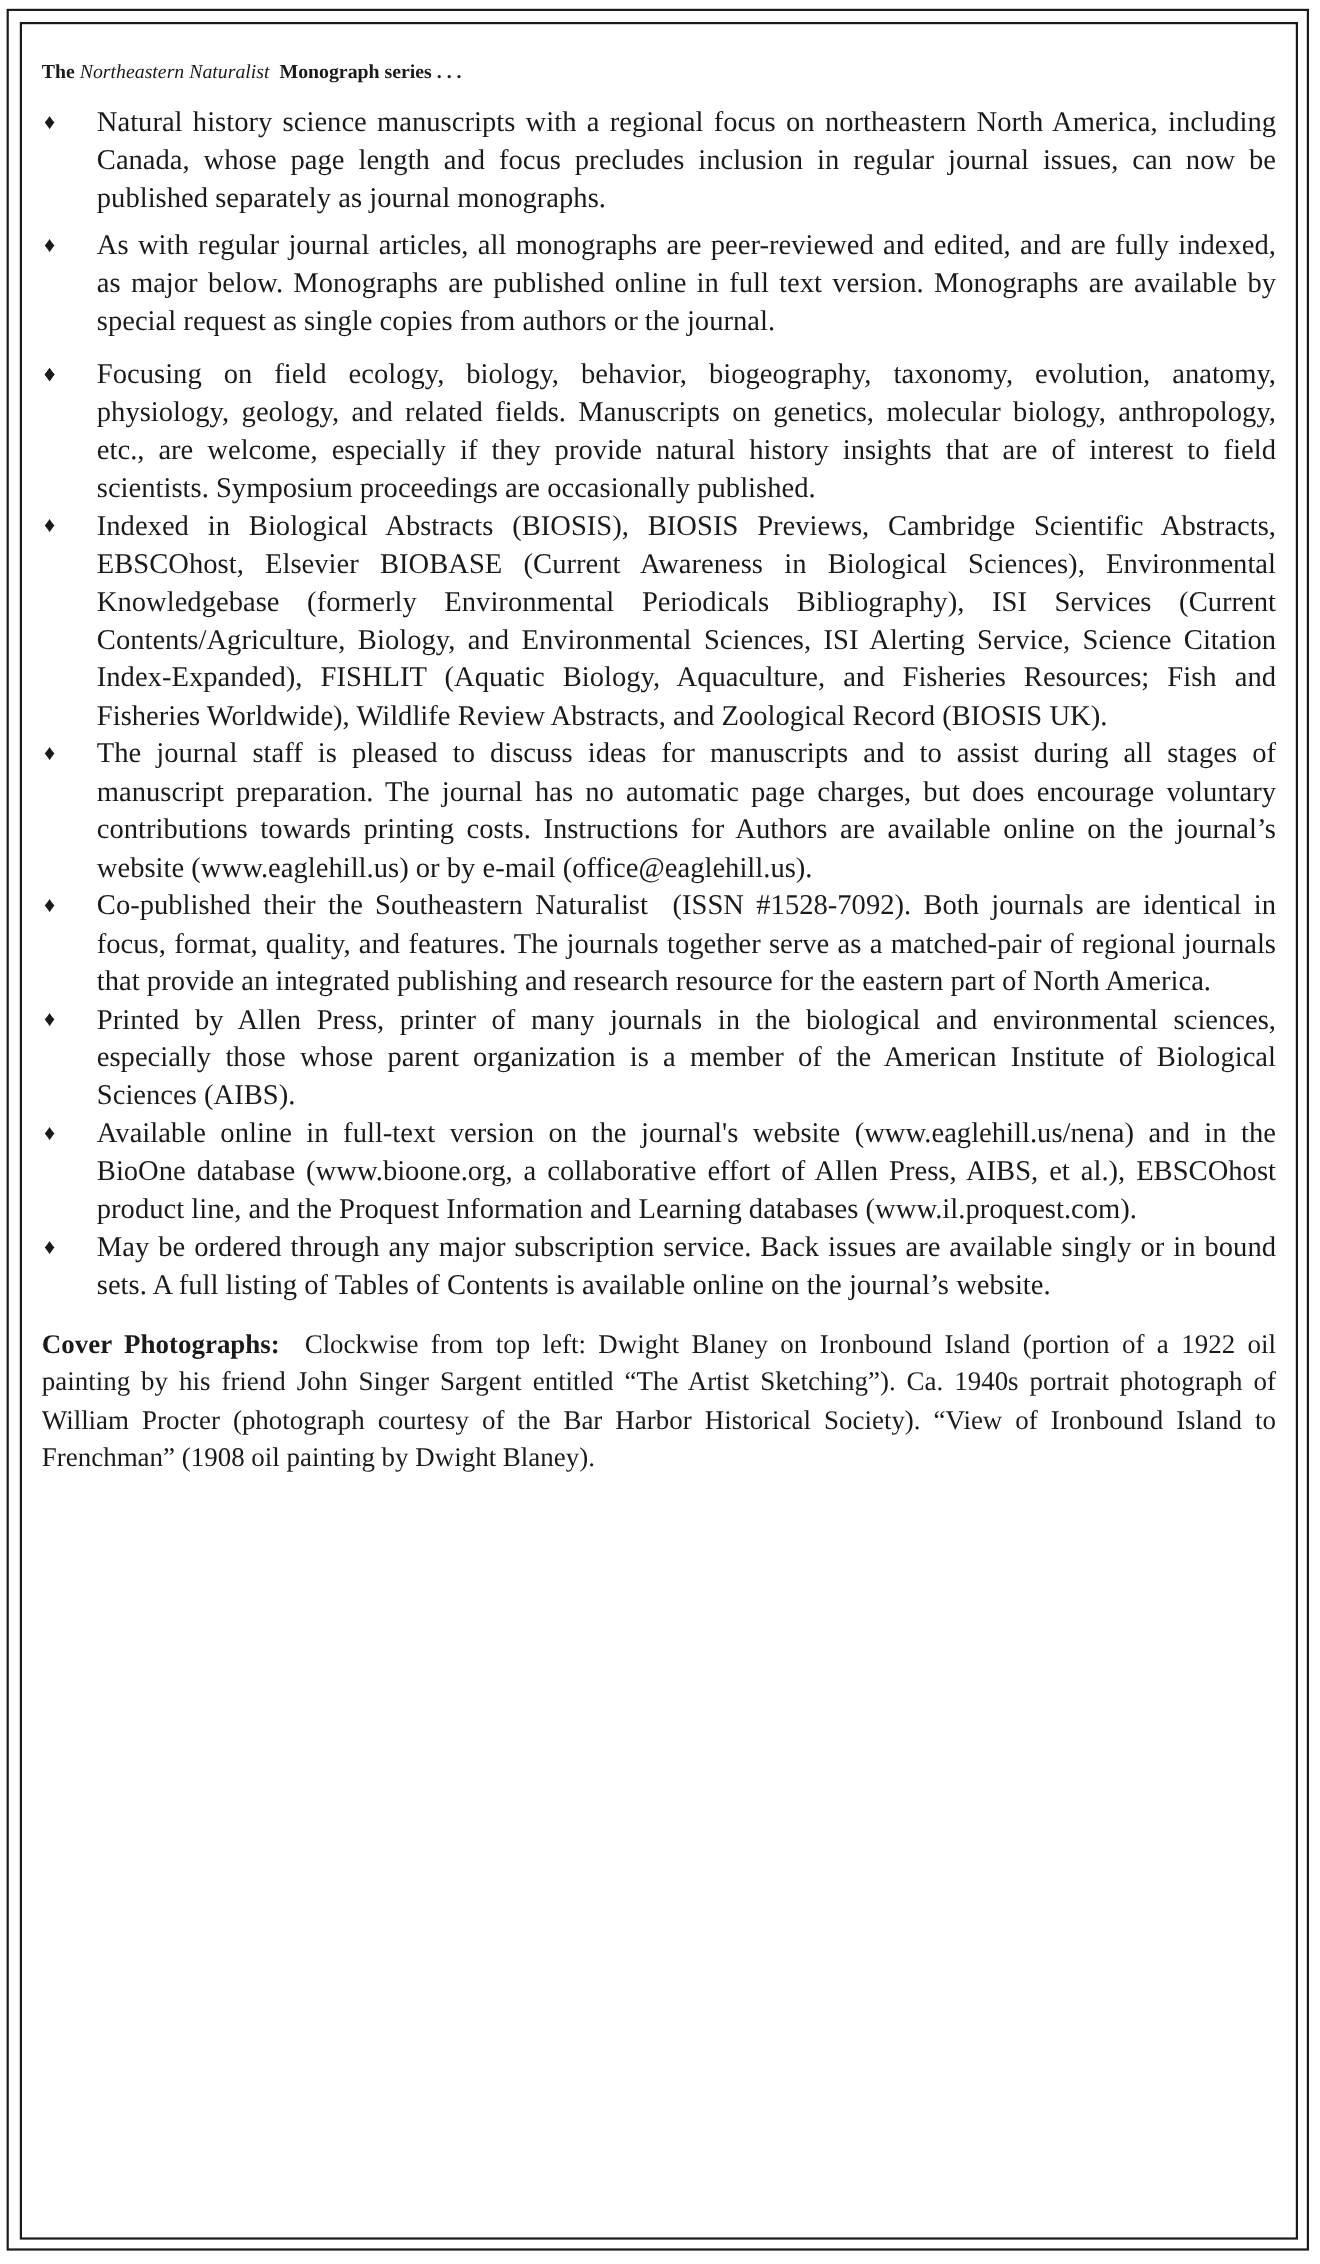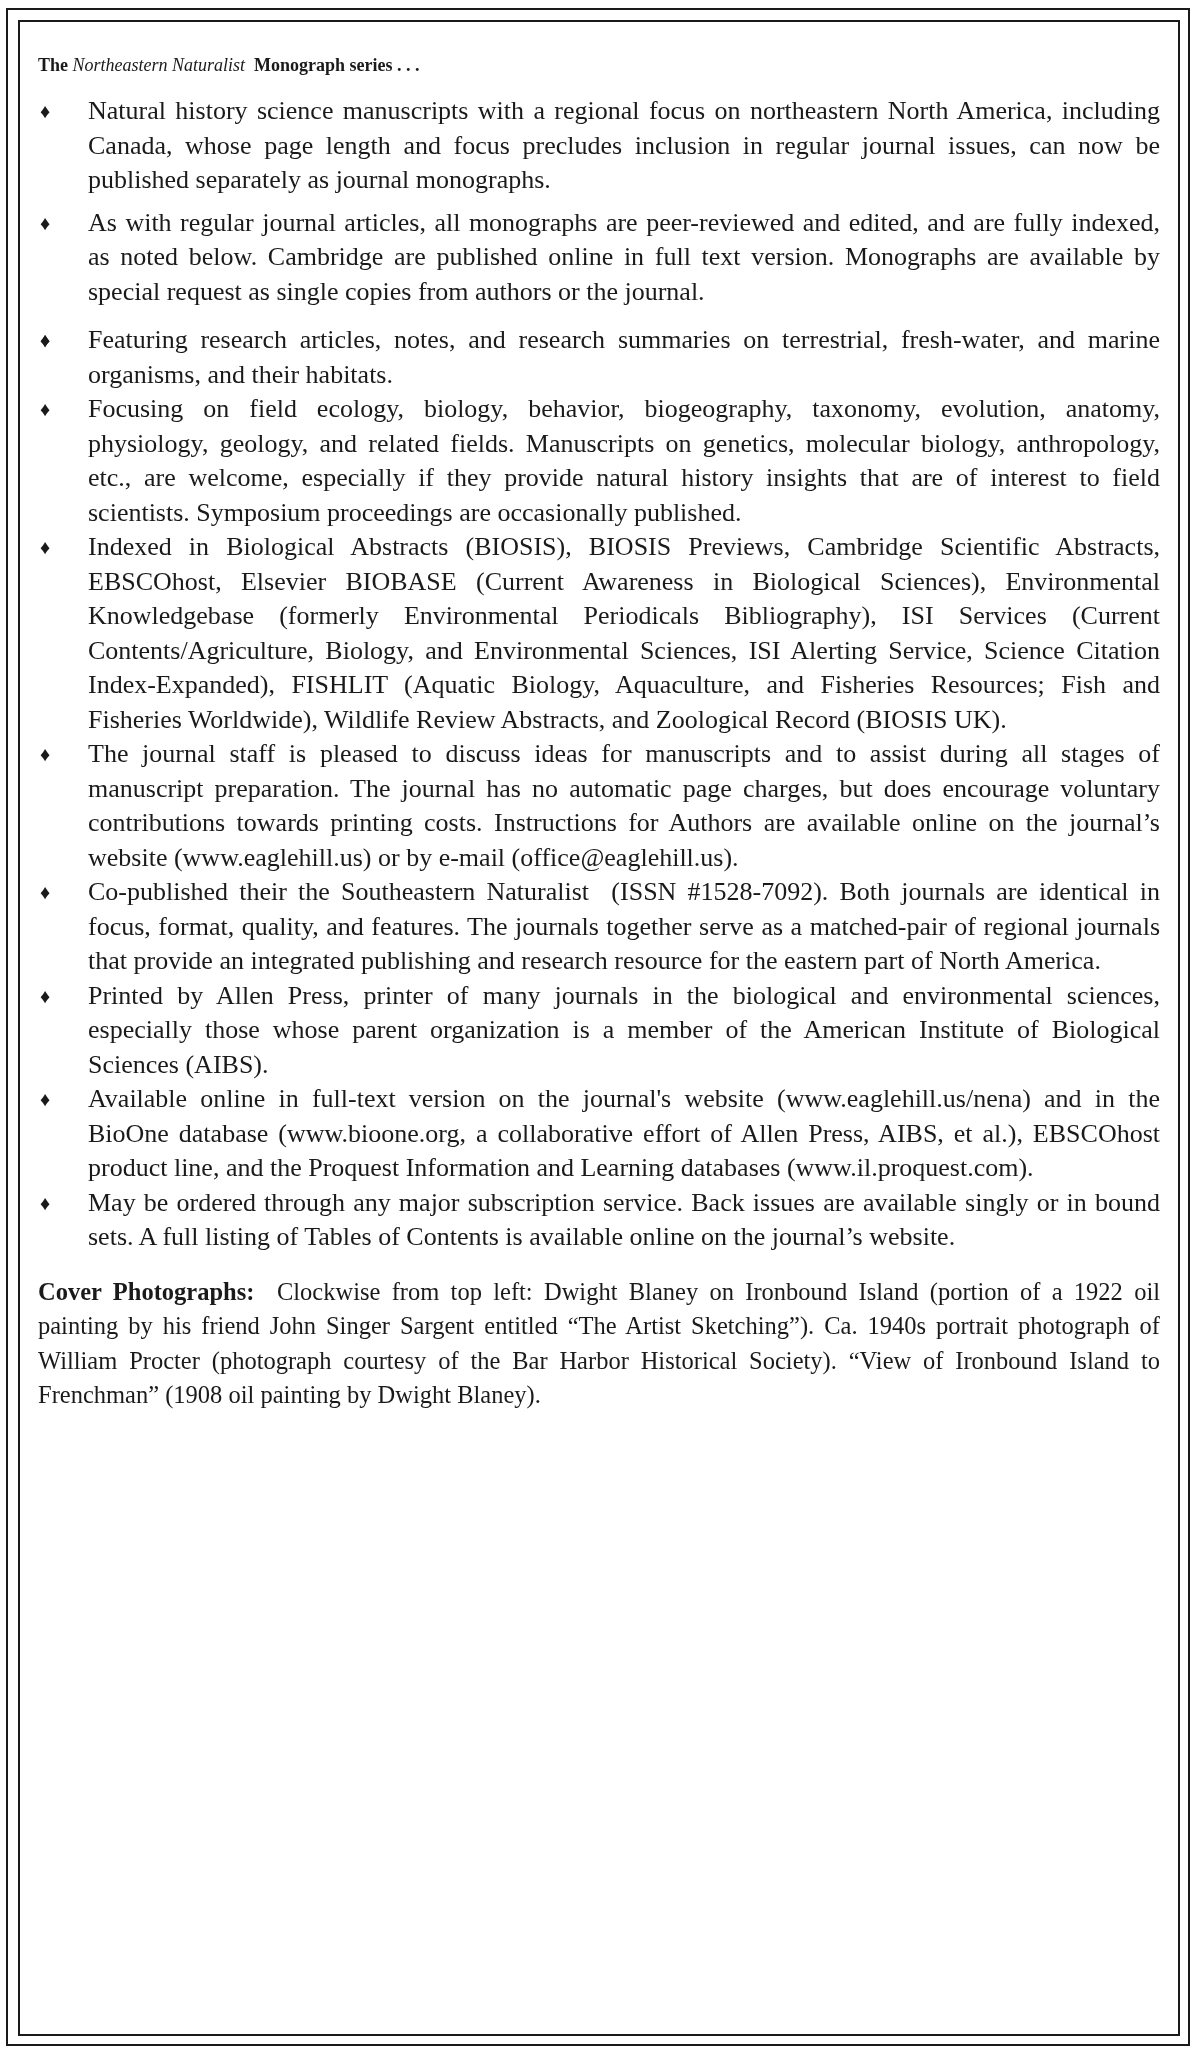--- a/index.html
+++ b/index.html
@@ -34,34 +34,33 @@
     <span>The </span><span class="italic">Northeastern Naturalist</span><span style="white-space:pre">  Monograph series . . .</span>
   </div>
 
   <ul class="blist">
     <li>
       <span class="bullet">♦</span>
       <span>Natural history science manuscripts with a regional focus on northeastern North America, including Canada, whose page length and focus precludes inclusion in regular journal issues, can now be published separately as journal monographs.</span>
     </li>
     <li class="tight">
       <span class="bullet">♦</span>
-      <span>As with regular journal articles, all monographs are  peer-reviewed and edited, and are fully indexed, as noted below. Cambridge are published online in full text version. Monographs are available by special request as single copies from authors or the journal.</span>
+      <span>As with regular journal articles, all monographs are  peer-reviewed and edited, and are fully indexed, as major below. Monographs are published online in full text version. Monographs are available by special request as single copies from authors or the journal.</span>
     </li>
   </ul>
 
   <div class="section-gap"></div>
 
 
   <ul class="blist">
     <li class="tight">
       <span class="bullet">♦</span>
     </li>
     <li class="tight">
       <span class="bullet">♦</span>
-      <span>Featuring research articles, notes, and research summaries on terrestrial, fresh-water, and marine organisms, and their habitats.</span>
     </li>
     <li class="tight">
       <span class="bullet">♦</span>
       <span>Focusing on field ecology, biology, behavior, biogeography, taxonomy, evolution, anatomy, physiology, geology, and related fields. Manuscripts on genetics, molecular biology, anthropology, etc., are welcome, especially if they provide natural history insights that are of interest to field scientists. Symposium proceedings are occasionally published.</span>
     </li>
     <li class="tight">
       <span class="bullet">♦</span>
       <span>Indexed in Biological Abstracts (BIOSIS), BIOSIS Previews, Cambridge Scientific Abstracts, EBSCOhost, Elsevier BIOBASE (Current Awareness in Biological Sciences), Environmental Knowledgebase (formerly Environmental Periodicals Bibliography), ISI Services (Current Contents/Agriculture, Biology, and Environmental Sciences, ISI Alerting Service, Science Citation Index-Expanded), FISHLIT (Aquatic Biology, Aquaculture, and Fisheries Resources; Fish and Fisheries Worldwide), Wildlife Review Abstracts, and Zoological Record (BIOSIS UK).</span>
     </li>
     <li class="tight">

